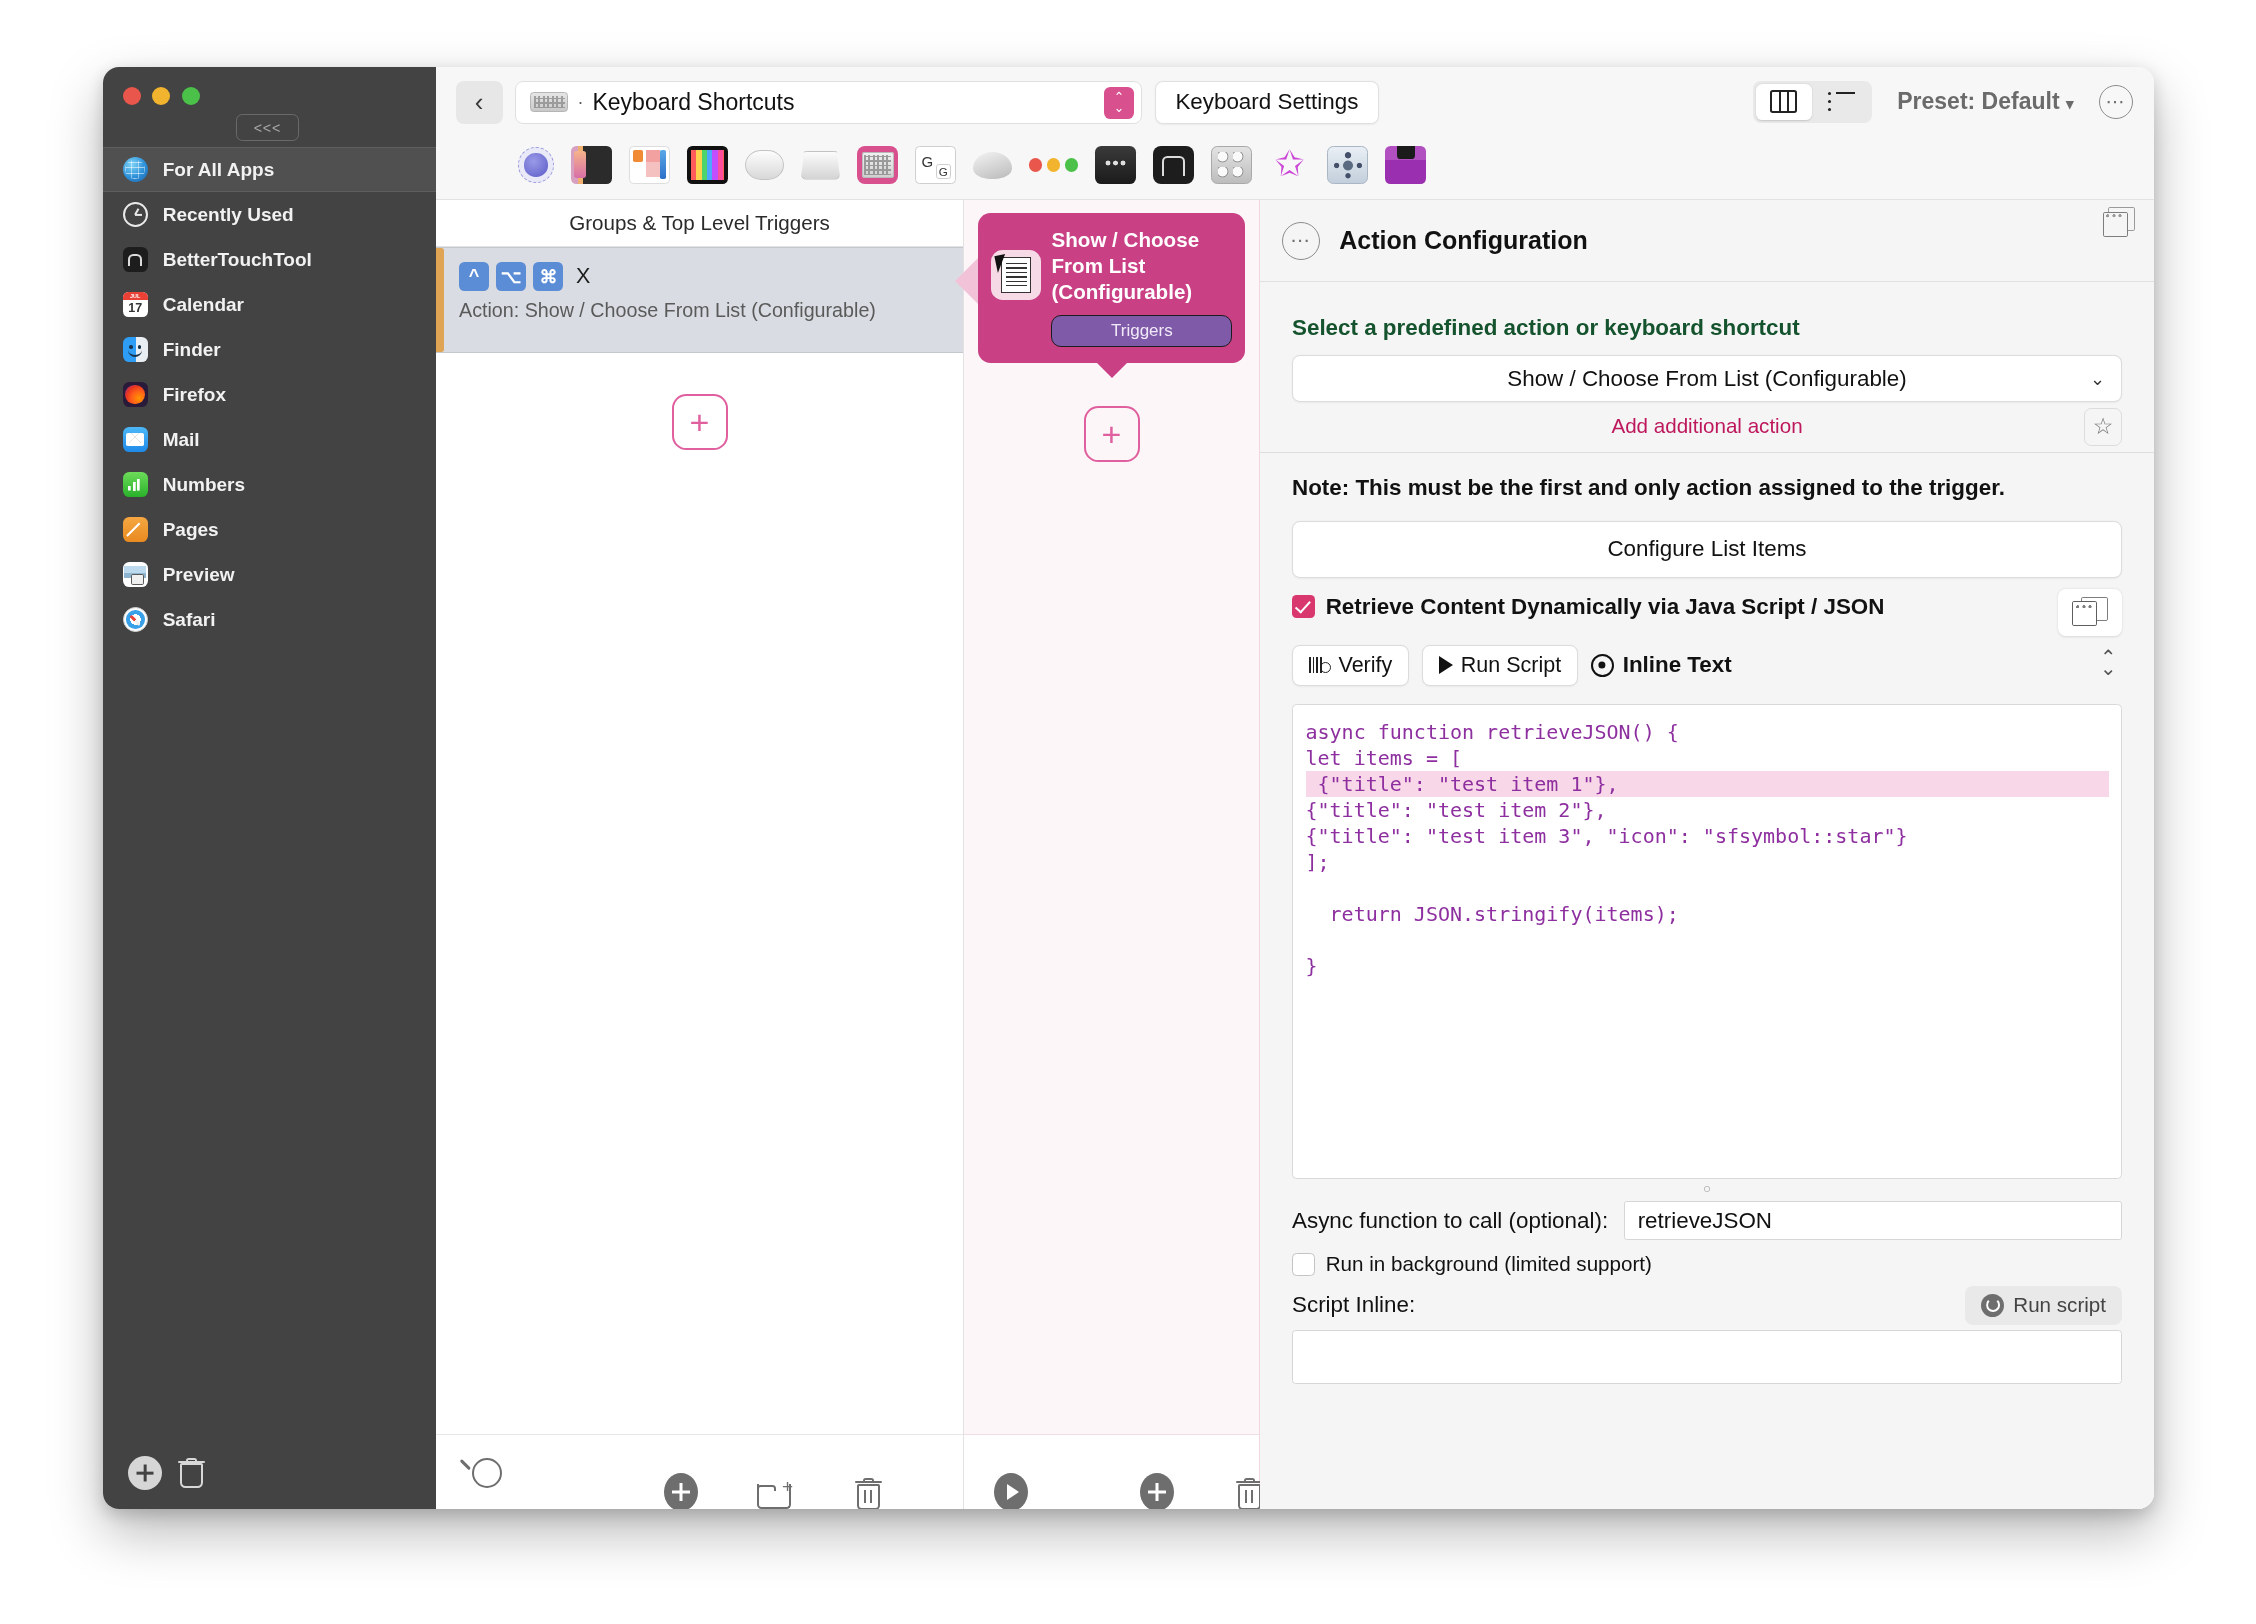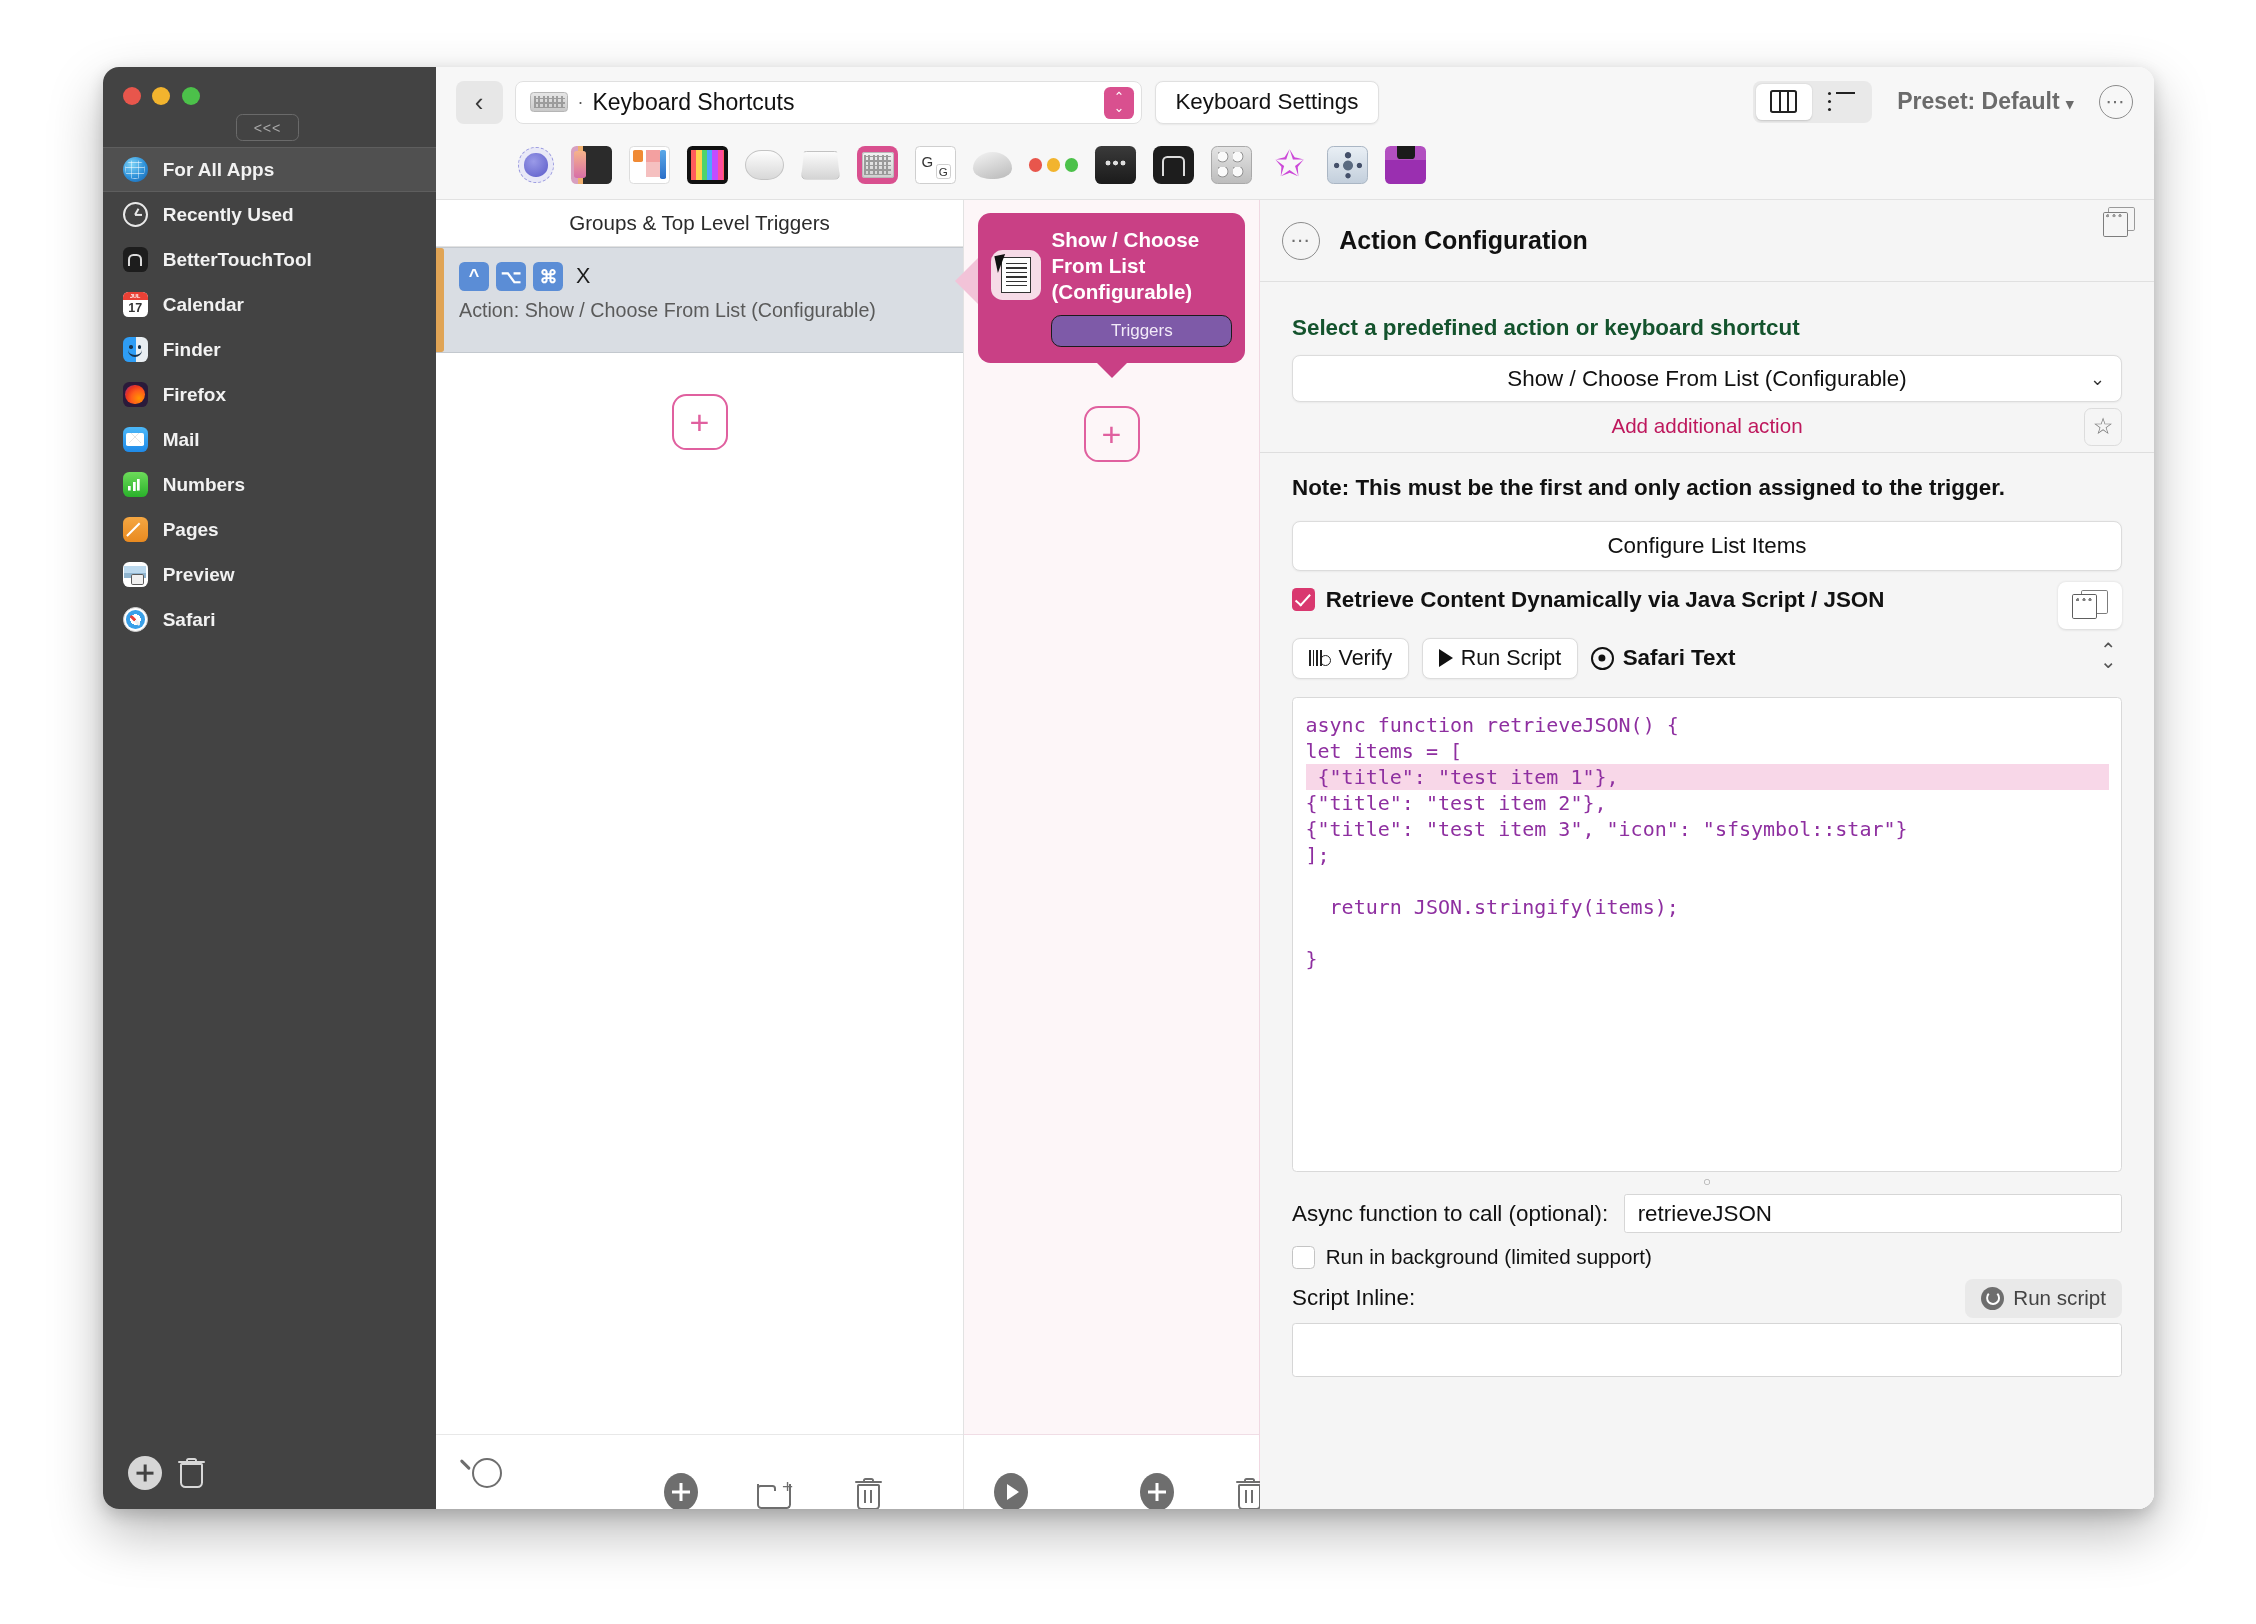--- a/index.html
+++ b/index.html
@@ -319,21 +319,21 @@
     display:flex; align-items:center; justify-content:center; position:relative; font-size: 22.4px; color:#111;
     box-shadow: 0 0.9px 1.8px rgba(0,0,0,.05);}
   .cfg-select .chev { position:absolute; right: 16px; font-size: 18px; color:#333; }
   .cfg-addrow { height: 48px; display:flex; align-items:center; justify-content:center; position:relative; }
   .cfg-add { font-size: 20.6px; color:#be185d; }
   .star-btn { position:absolute; right: 0; top: 5.4px; width: 38px; height: 38px; border:0.9px solid #dcdcdc;
     border-radius: 7.2px; background:#f5f5f5; display:flex; align-items:center; justify-content:center; color:#777; font-size: 23px;}
   .cfg-divider { height: 0.9px; background:#dedede; margin: 1.8px -32px 0; }
 
   .cfg-note { font-size: 22.4px; font-weight: 700; color:#111; line-height: 1.34; margin-top: 19.7px; }
-  .cfg-btn { margin-top: 18px; height: 50px; background:#fff; border: 0.9px solid #dcdcdc; border-radius: 8px;
+  .cfg-btn { margin-top: 18px; height: 57px; background:#fff; border: 0.9px solid #dcdcdc; border-radius: 8px;
     display:flex; align-items:center; justify-content:center; font-size: 22.4px; color:#111;
     box-shadow: 0 0.9px 1.8px rgba(0,0,0,.05);}
   .cfg-colorrow { display:flex; align-items:center; margin-top: 19.7px; height: 36px; }
   .cfg-colorlabel { font-size: 20.6px; color:#1b1b1b; }
   .color-well { margin-left: auto; display:flex; align-items:center; gap: 16px; }
   .cw { width: 52px; height: 32px; border-radius: 5.4px; background:#fff; border:0.9px solid #d2d2d2; position:relative;
     display:flex; }
   .cw .swatch { width: 29px; background:#fff; border-radius: 4.5px 0 0 4.5px;}
   .cw .picker { width: 23px; background:#ececec; border-radius: 0 4.5px 4.5px 0; position:relative;}
   .cw .picker::after { content:""; position:absolute; left:50%; top:50%; transform:translate(-50%,-50%);
@@ -643,21 +643,21 @@
               <span class="sbtn">
                 <span class="verify-ico"></span>
                 <span>Verify</span>
               </span>
               <span class="sbtn">
                 <span class="play-tri"></span>
                 <span>Run Script</span>
               </span>
               <span class="inline-text">
                 <span class="gear-ico"></span>
-                <span>Safari Text</span>
+                <span>Inline Text</span>
               </span>
               <span class="updown">⌃<br>⌄</span>
             </div>
 
             <div class="code-area">
               <div class="code-line">async function retrieveJSON() {</div>
               <div class="code-line">let items = [</div>
               <div class="code-line hl"> {"title": "test item 1"},</div>
               <div class="code-line">{"title": "test item 2"},</div>
               <div class="code-line">{"title": "test item 3", "icon": "sfsymbol::star"}</div>

